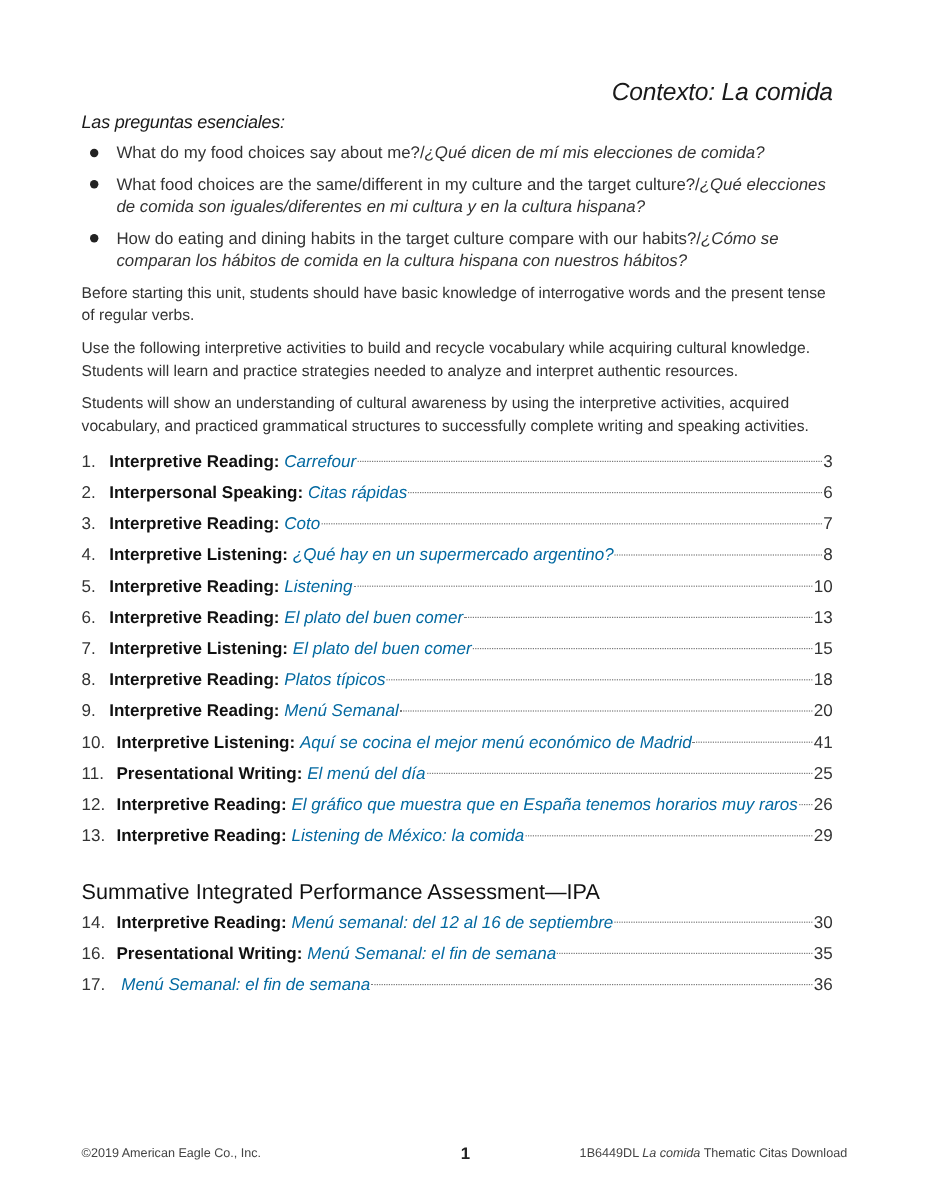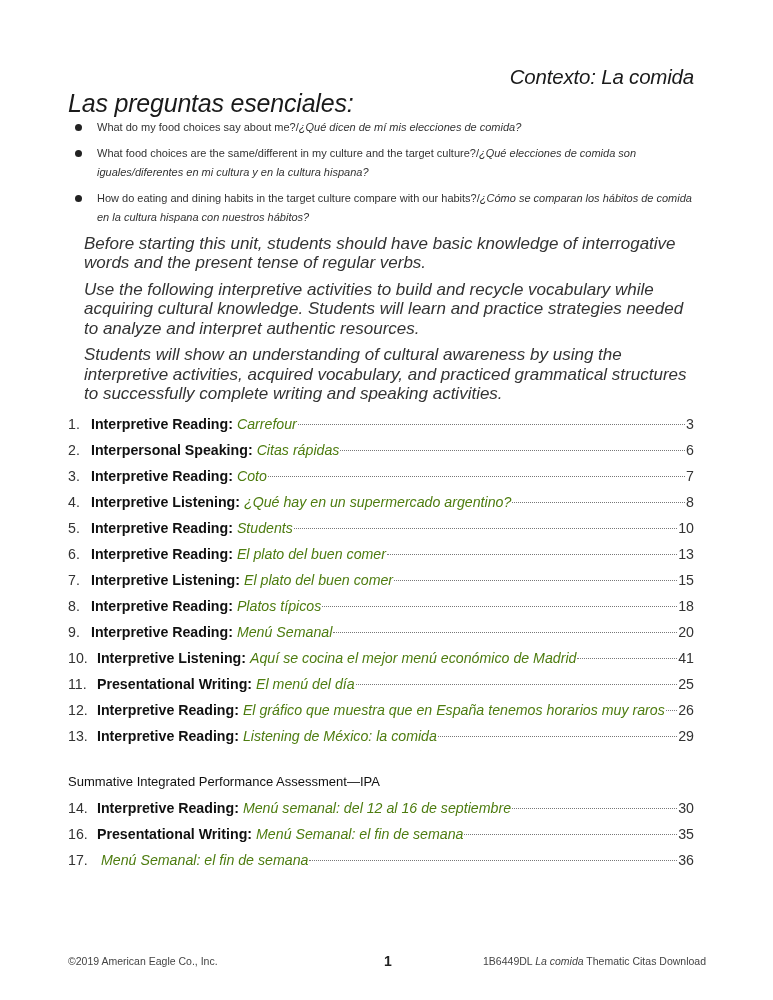--- a/index.html
+++ b/index.html
@@ -1,34 +1,34 @@
 <!DOCTYPE html>
 <html><head>
 <meta charset="utf-8">
 <style>
   html, body { margin: 0; padding: 0; background: #ffffff; }
   body { width: 773px; height: 1000px; position: relative; overflow: hidden;
          font-family: "Liberation Sans", "DejaVu Sans", sans-serif; color: #2a2a2a; }
   .page { position: absolute; left: 68px; top: 64px; width: 626px; }
   .h1 { font-style: italic; font-size: 20.5px; line-height: 26px; color: #1a1a1a; letter-spacing: -0.2px; text-align: right; }
-  .h2 { font-style: italic; font-size: 25px; line-height: 26px; color: #1a1a1a; letter-spacing: -0.2px; margin-bottom: 2px; }
+  .h2 { font-style: italic; font-size: 15px; line-height: 26px; color: #1a1a1a; letter-spacing: -0.2px; margin-bottom: 2px; }
   .bullets { list-style: none; padding: 0; margin: 0; }
-  .bullets li { position: relative; padding-left: 29px; font-size: 11px; line-height: 19.5px; margin-bottom: 6px; color: #333; }
+  .bullets li { position: relative; padding-left: 29px; font-size: 14px; line-height: 19.5px; margin-bottom: 6px; color: #333; }
   .bullets li .dot { position: absolute; left: 7px; top: 6px; width: 7px; height: 7px; border-radius: 50%; background: #222; }
   .it { font-style: italic; }
-  p.para { font-size: 17px; line-height: 19.5px; margin: 0 0 7px 16px; color: #333; font-style: italic; }
+  p.para { font-size: 13px; line-height: 19.5px; margin: 0 0 7px 0; color: #333; }
   .toc { margin: 0; padding: 0; list-style: none; }
   .toc li { display: flex; align-items: baseline; font-size: 14.2px; height: 26px; line-height: 26px; color: #333; }
   .toc .num { width: 23px; flex: none; }
   .toc .num.wide { width: 29px; }
   .toc .kind { font-weight: bold; color: #111; white-space: nowrap; }
-  .toc .title { font-style: italic; white-space: nowrap; margin-left: 4px; color: #4d7c0f; }
+  .toc .title { font-style: italic; white-space: nowrap; margin-left: 4px; color: #0369a1; }
   .toc .leader { flex: 1; border-bottom: 1px dotted #777; margin: 0 1px 0 1px; position: relative; top: -4px; min-width: 4px; }
   .toc .pg { white-space: nowrap; }
-  .section-title { font-size: 13px; color: #111; margin-top: 22px; margin-bottom: 2px; height: 22px; line-height: 22px; }
+  .section-title { font-size: 18px; color: #111; margin-top: 22px; margin-bottom: 2px; height: 22px; line-height: 22px; }
   .footer { position: absolute; top: 955px; left: 68px; width: 638px; font-size: 10.5px; color: #444; }
   .footer .left { position: absolute; left: 0; }
   .footer .center { position: absolute; left: 316px; font-size: 14px; font-weight: bold; color: #222; top: -2px; }
   .footer .right { position: absolute; right: 0; }
 </style>
 </head>
 <body>
 
 <div class="page">
   <div class="h1">Contexto: La comida</div>
@@ -78,21 +78,21 @@
     <li>
         <span class="num">4.</span>
         <span class="kind">Interpretive Listening:</span>
         <span class="title">¿Qué hay en un supermercado argentino?</span>
         <span class="leader"></span>
         <span class="pg">8</span>
       </li>
     <li>
         <span class="num">5.</span>
         <span class="kind">Interpretive Reading:</span>
-        <span class="title">Students</span>
+        <span class="title">Listening</span>
         <span class="leader"></span>
         <span class="pg">10</span>
       </li>
     <li>
         <span class="num">6.</span>
         <span class="kind">Interpretive Reading:</span>
         <span class="title">El plato del buen comer</span>
         <span class="leader"></span>
         <span class="pg">13</span>
       </li>

